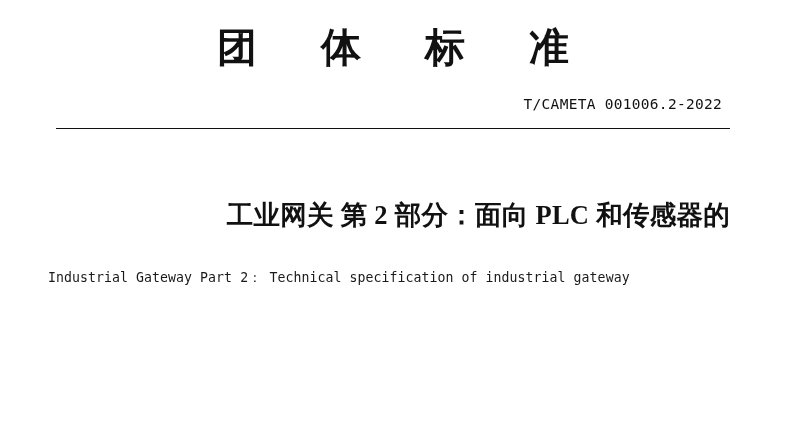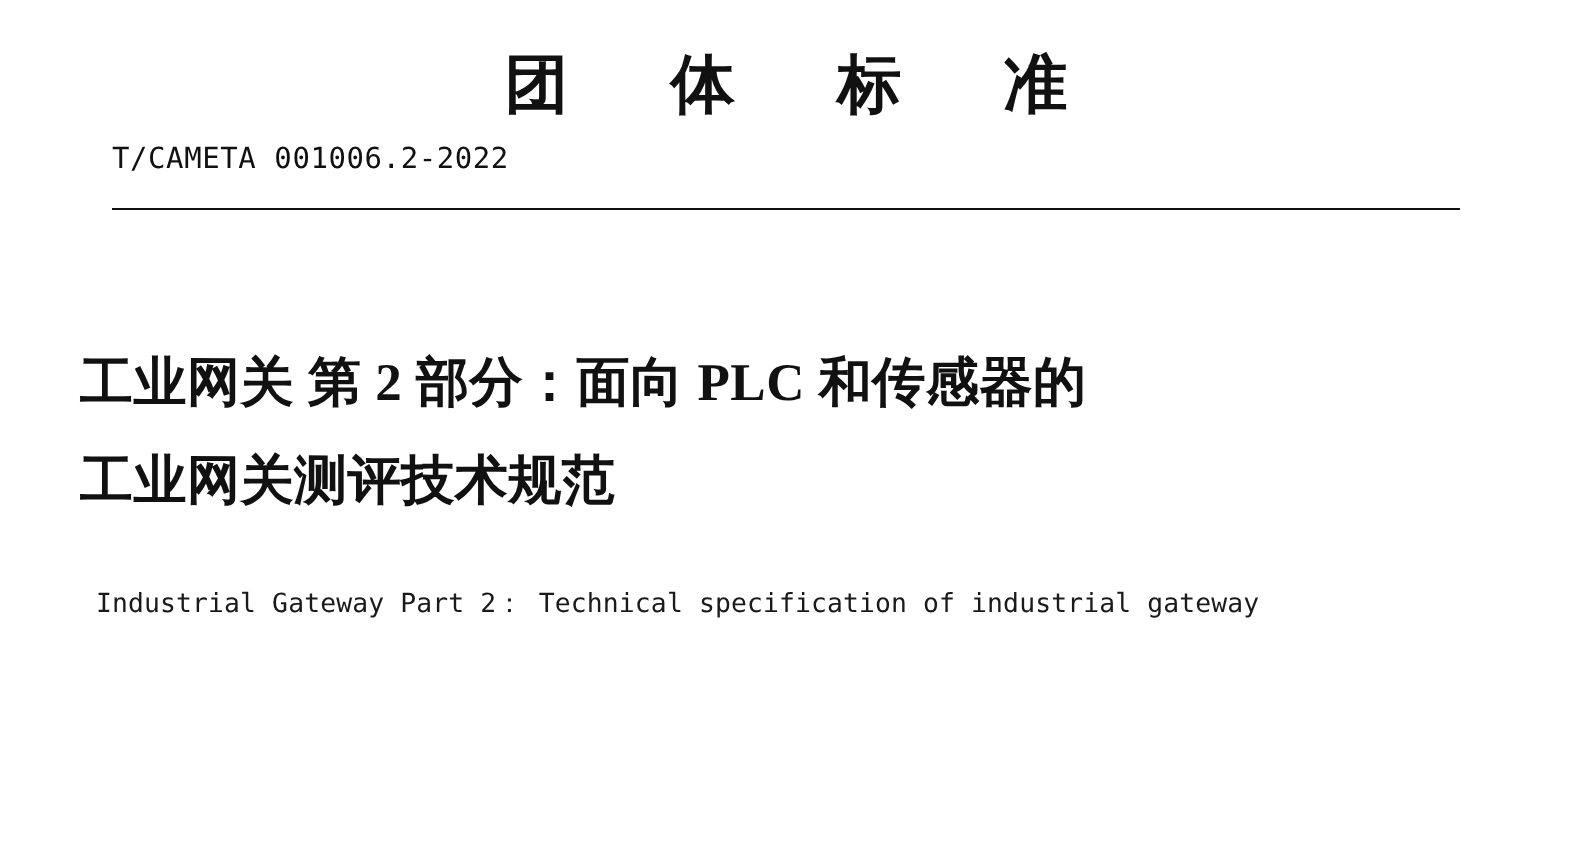--- a/index.html
+++ b/index.html
@@ -20,49 +20,50 @@
     height: 432px;
     box-sizing: border-box;
   }
 
   
   .doc-header {
     padding: 22px 56px 0 56px;
   }
   .header-title {
     font-family: "Liberation Serif", serif;
-    font-size: 32px;
+    font-size: 40px;
     font-weight: 700;
     letter-spacing: 0.30em;
     text-align: center;
     color: #111111;
     line-height: 1.3;
     padding-left: 0.30em; 
   }
 
   .std-number {
-    margin-top: 8px;
+    margin-top: 22px;
+    text-align: right;
     padding-right: 8px;
     font-family: "DejaVu Sans Mono", monospace;
     font-size: 14.5px;
     letter-spacing: 0.02em;
     color: #111111;
   }
 
   .rule {
     margin: 16px 56px 0 56px;
     height: 1px;
     background: #111111;
   }
 
   
   .title-block {
     margin-top: 62px;
-    padding: 0 40px;
-    text-align: left;
+    padding: 0 56px;
+    text-align: right;
   }
   .title-cn {
     font-family: "Liberation Serif", serif;
     font-size: 26.5px;
     font-weight: 600;
     line-height: 1.85;
     letter-spacing: 0.01em;
     color: #111111;
   }
 
@@ -88,20 +89,19 @@
   <div class="doc-header">
     <div class="header-title">团　体　标　准</div>
 
     <div class="std-number">T/CAMETA 001006.2-2022</div>
   </div>
 
   <div class="rule"></div>
 
   <div class="title-block">
     <div class="title-cn">工业网关  第 2 部分：面向 PLC 和传感器的</div>
-    <div class="title-cn">工业网关测评技术规范</div>
   </div>
 
   <div class="subtitle-en">
     <span>Industrial Gateway Part 2： Technical specification of industrial gateway</span>
   </div>
 
 </div>
 
 </body></html>

